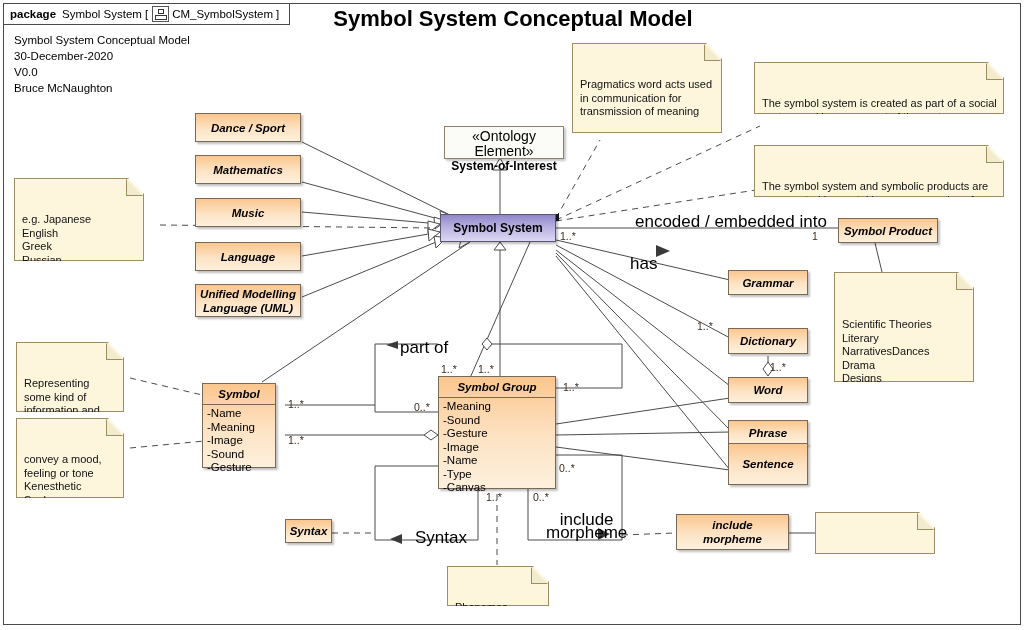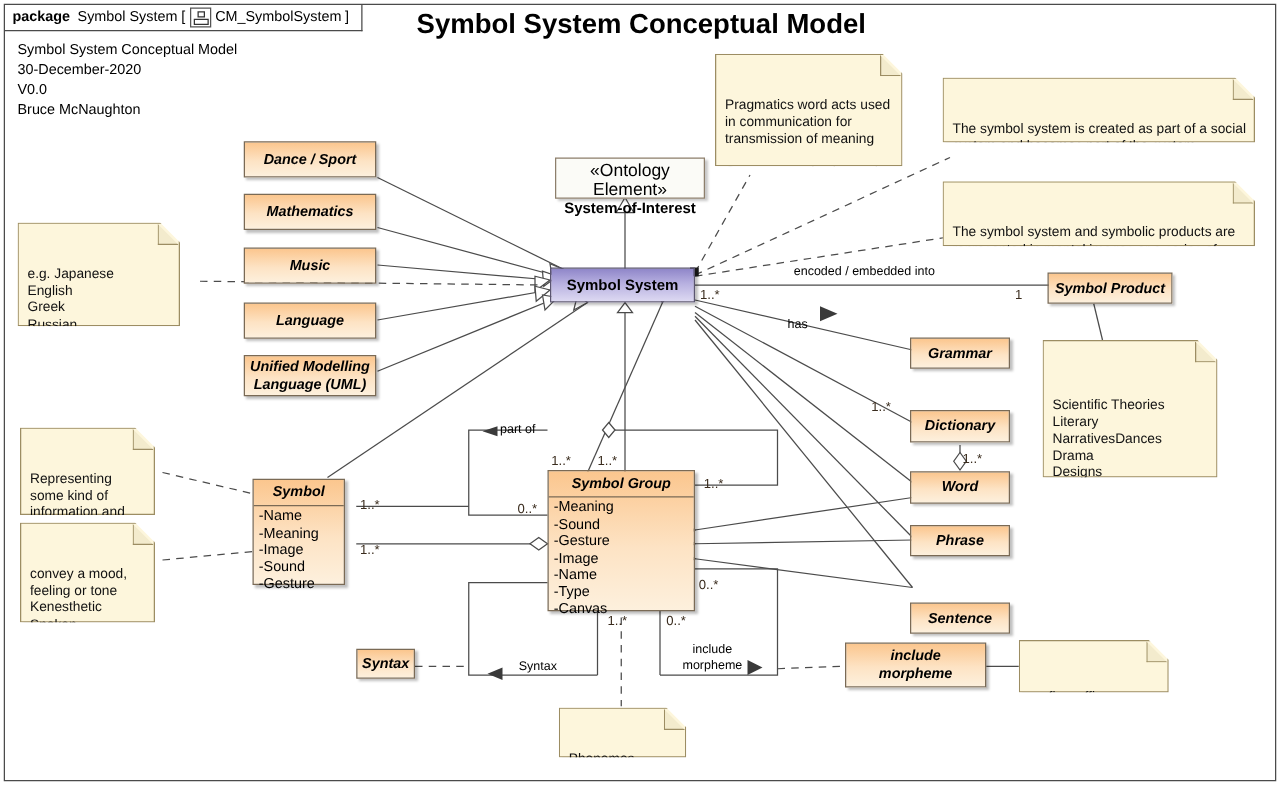--- a/index.html
+++ b/index.html
@@ -102,21 +102,21 @@
   }
   .note .fold{
     position:absolute;right:0px;top:0px;width:16px;height:16px;
     border-left:1px solid #9c8d63;border-bottom:1px solid #9c8d63;
     background:#f3ebcd;
     clip-path:polygon(0 0,100% 100%,0 100%);
   }
 
   
   .lbl{
-    position:absolute;font-size:10px;color:#000;white-space:nowrap;
+    position:absolute;font-size:17px;color:#000;white-space:nowrap;
   }
   .mult{
     position:absolute;font-size:10.5px;color:#3a2c1e;white-space:nowrap;
   }
   svg.wires{position:absolute;left:0;top:0;width:1026px;height:630px;pointer-events:none;}
   svg.wires line,svg.wires path,svg.wires polyline{stroke:#4b4b4b;stroke-width:1;fill:none;}
   svg.wires .dash{stroke-dasharray:6 5;}
   .hollow{fill:#ffffff;stroke:#4b4b4b;stroke-width:1;}
   .solidtri{fill:#3a3a3a;stroke:none;}
   .solidsq{fill:#1a1a1a;stroke:none;}
@@ -335,21 +335,21 @@
   </div>
   <div class="cls plain" style="left:728px;top:328px;width:80px;height:26px;">
     <div class="hdr">Dictionary</div>
   </div>
   <div class="cls plain" style="left:728px;top:377px;width:80px;height:26px;">
     <div class="hdr">Word</div>
   </div>
   <div class="cls plain" style="left:728px;top:420px;width:80px;height:25px;">
     <div class="hdr">Phrase</div>
   </div>
-  <div class="cls plain" style="left:728px;top:482px;width:80px;height:25px;">
+  <div class="cls plain" style="left:728px;top:443px;width:80px;height:42px;">
     <div class="hdr">Sentence</div>
   </div>
 
   <div class="cls compart" style="left:202px;top:383px;width:74px;height:85px;">
     <div class="hdr">Symbol</div>
     <div class="attrs">
       <div>-Name</div>
       <div>-Meaning</div>
       <div>-Image</div>
       <div>-Sound</div>

